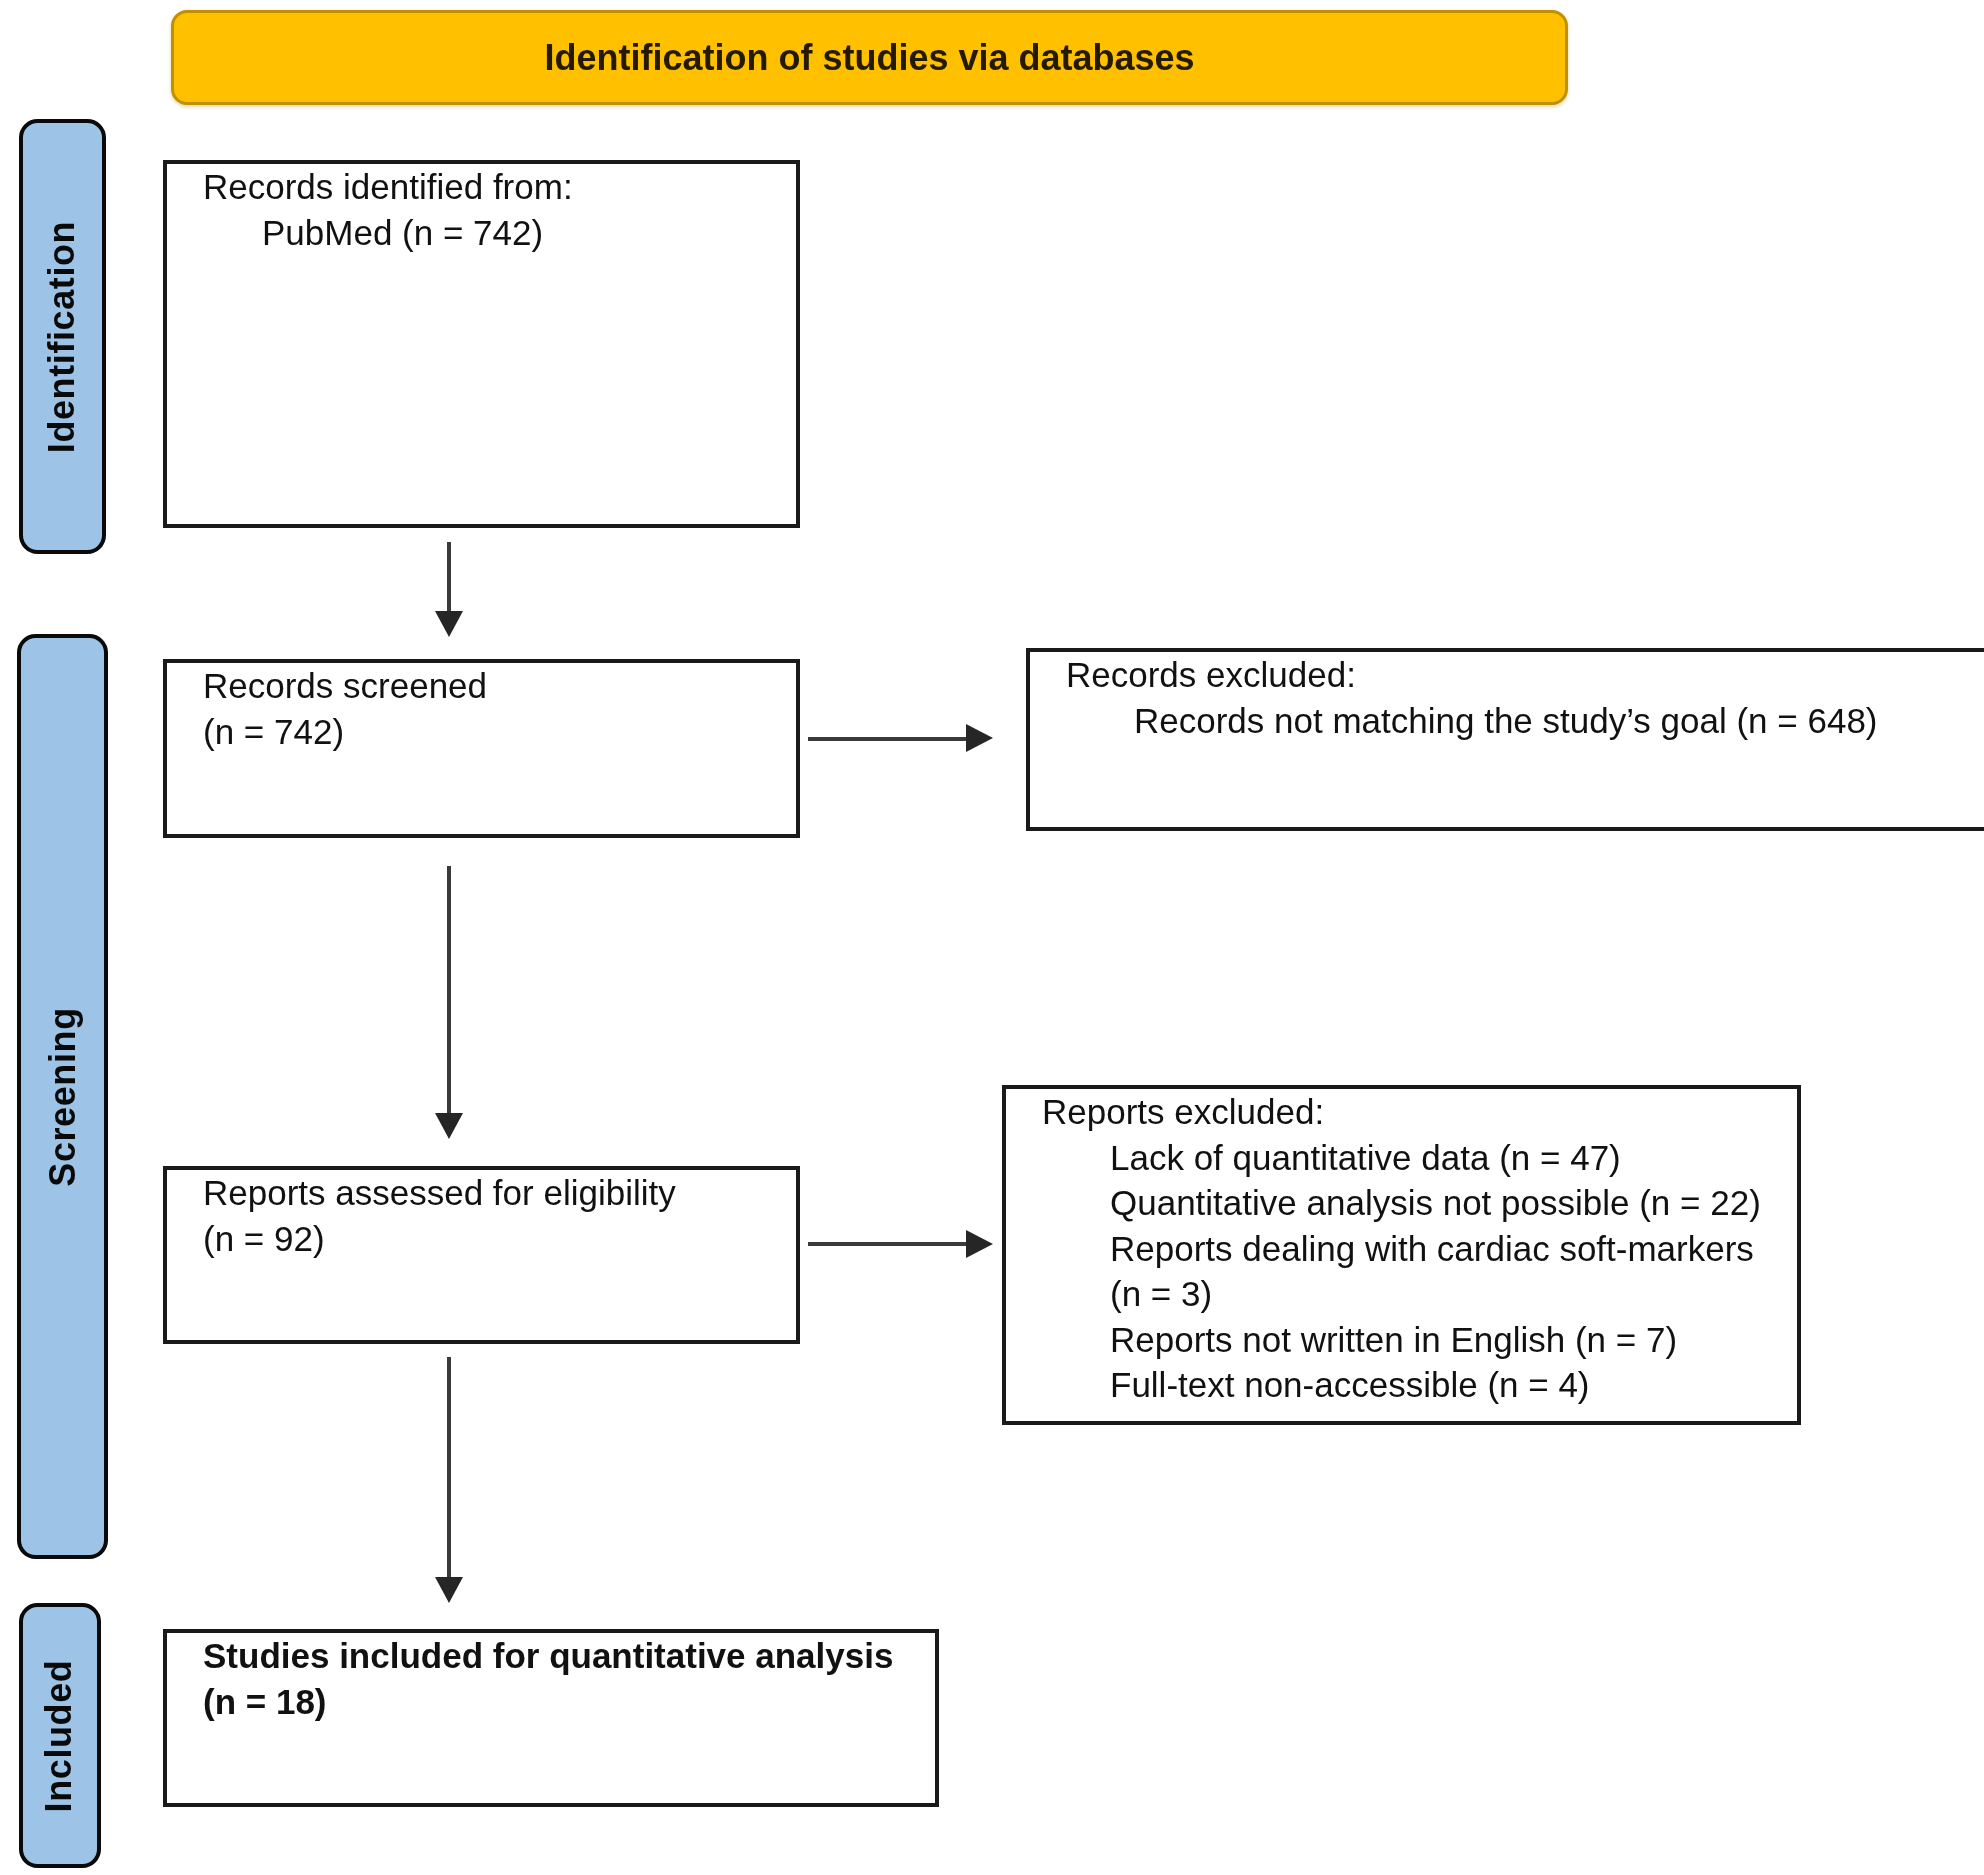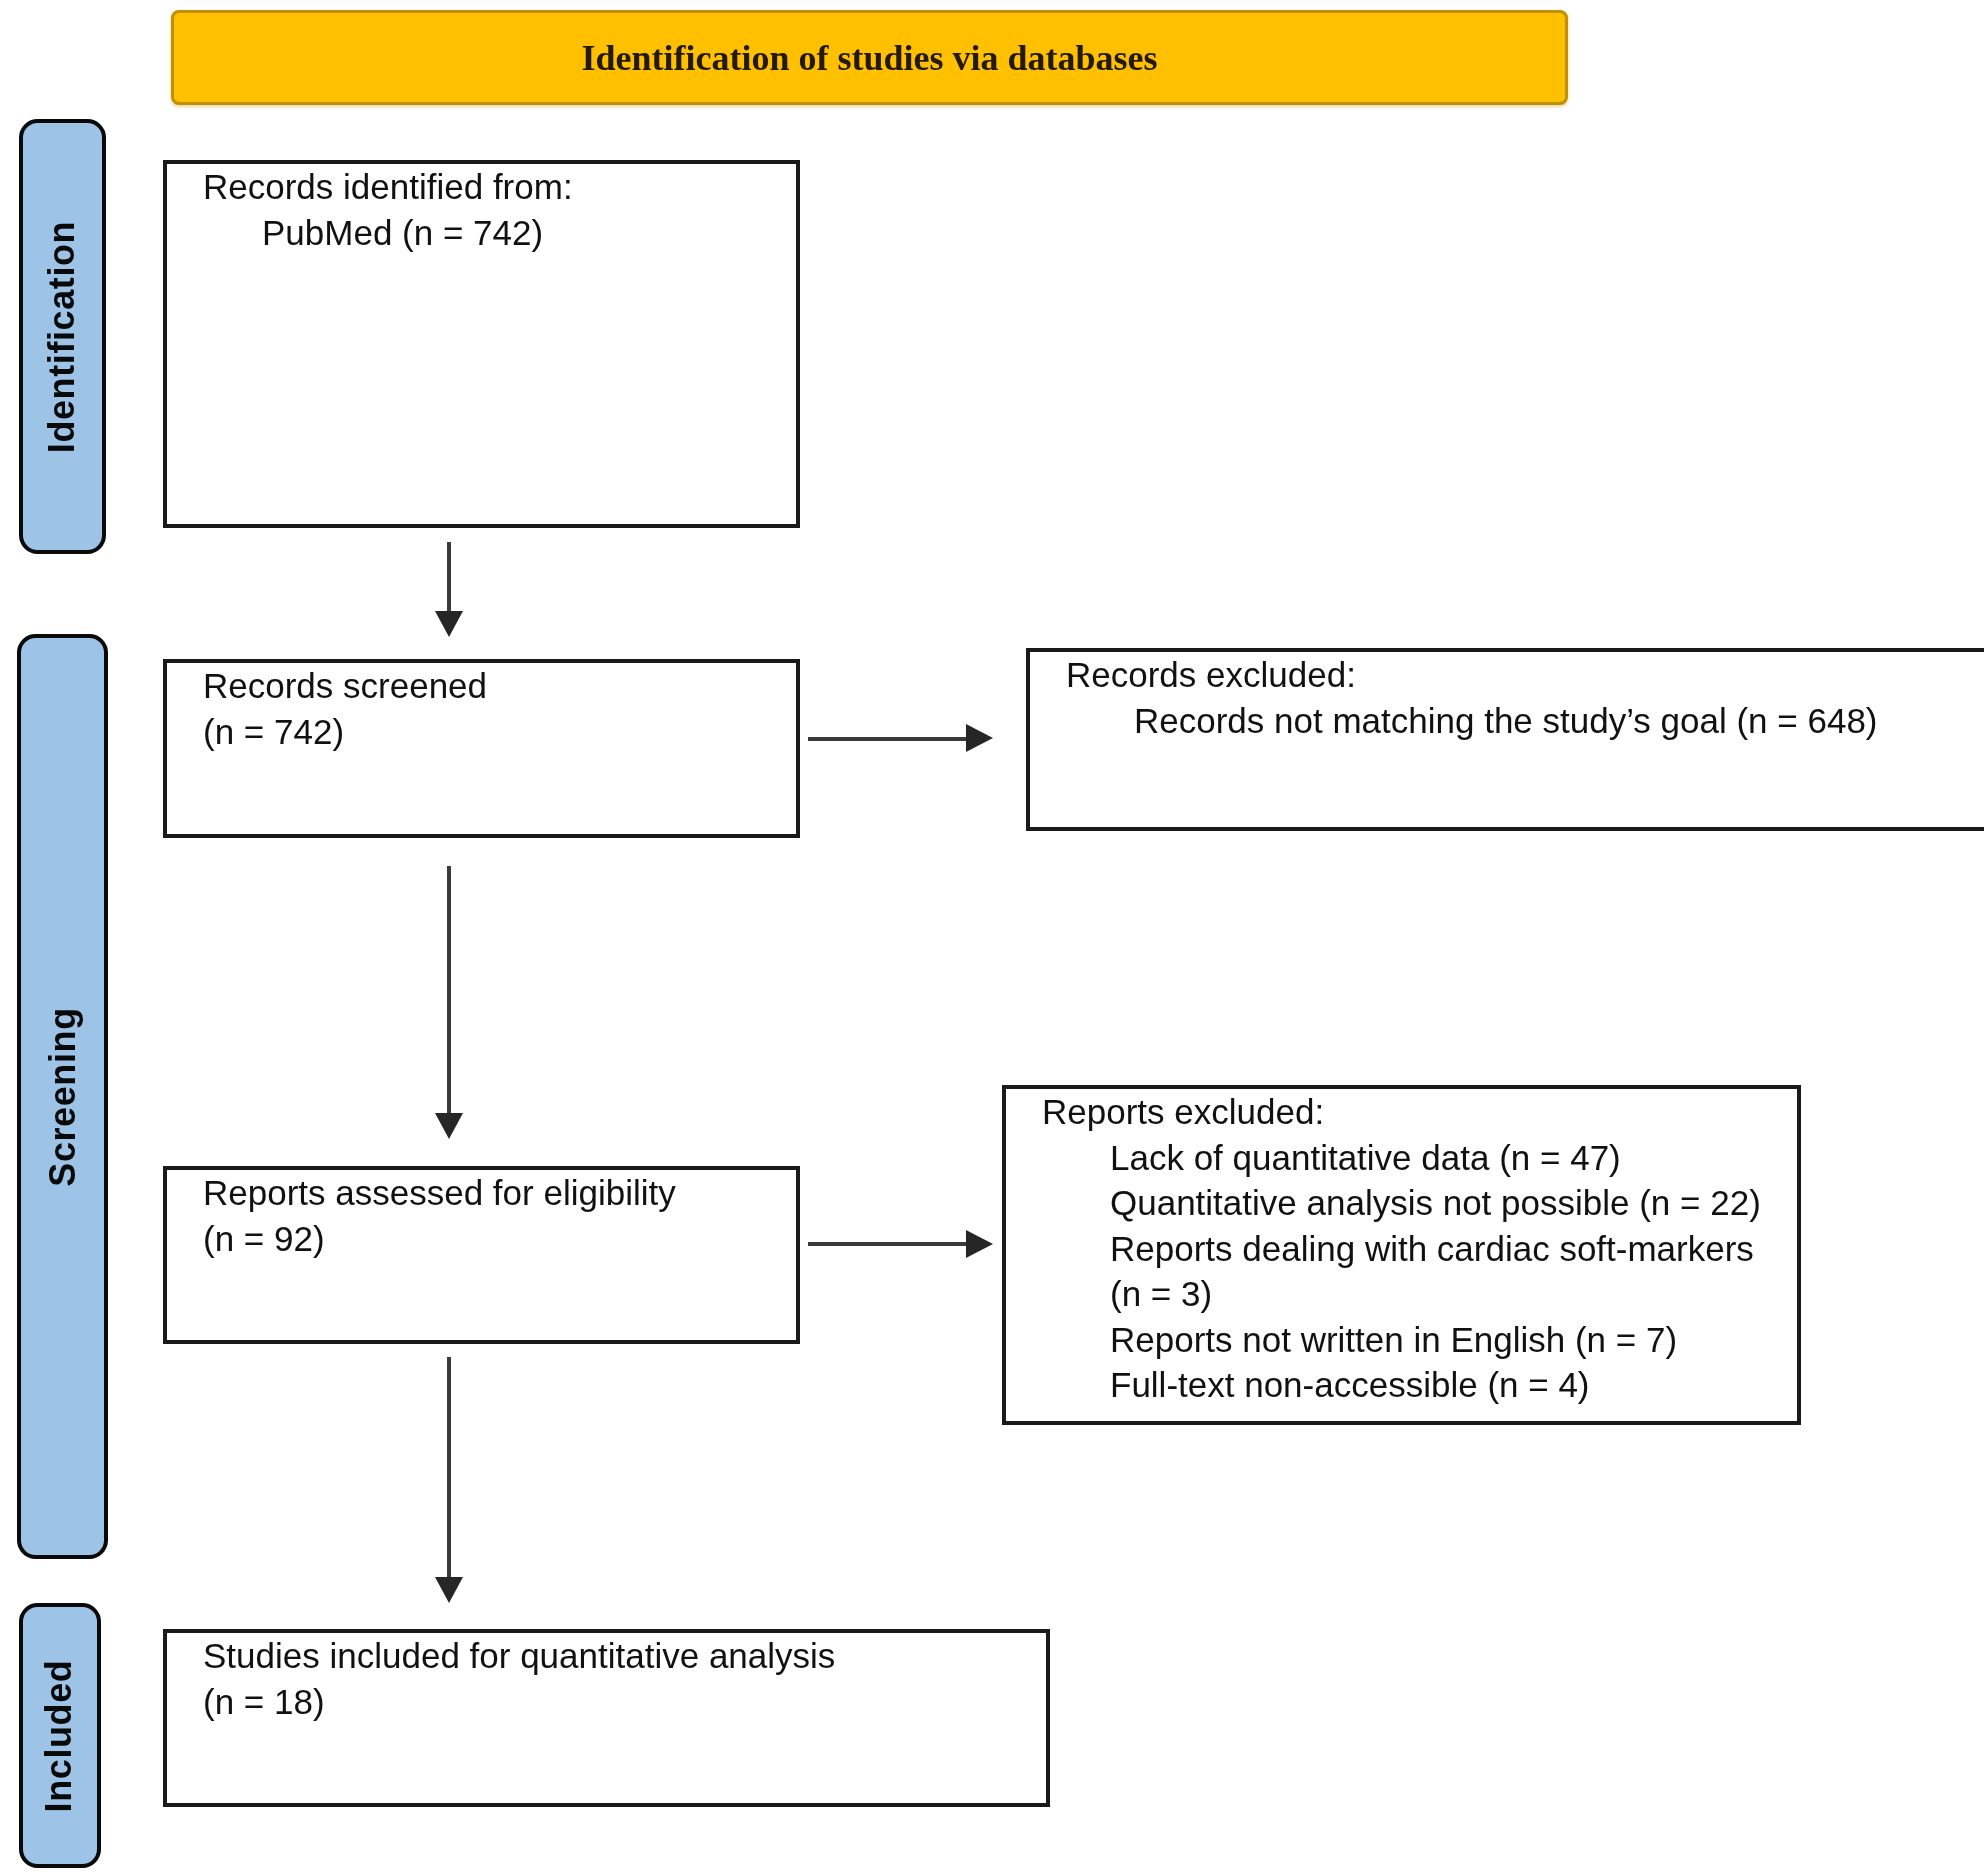--- a/index.html
+++ b/index.html
@@ -11,26 +11,25 @@
     font-family:"Liberation Sans", sans-serif;
     overflow:hidden;
   }
 
   
   .banner{
     position:absolute;
     left:171px; top:10px; width:1397px; height:95px;
     background:#FFC000;
     border:3.7px solid #BF9000;
-    border-radius:8px;
+    border-radius:16px;
     box-sizing:border-box;
     display:flex; align-items:center; justify-content:center;
     font-size:36px; font-weight:bold; color:#241A00;
     box-shadow:0 1.9px 3.7px rgba(180,140,0,.35);
-    font-family:Liberation Serif, serif;
   }
 
   
   .stage{
     position:absolute;
     background:#9DC3E6;
     border:4.4px solid #0a0a0a;
     border-radius:18.7px;
     box-sizing:border-box;
     display:flex; align-items:center; justify-content:center;
@@ -54,21 +53,21 @@
     display:flex; flex-direction:column; justify-content:flex-start;
     font-size:35px; line-height:1.3; color:#111111;
   }
   .fbox .line{padding-left:36px; padding-right:15px;}
   .fbox .line.indent{padding-left:95px;}
   .fbox .line.indent-r{padding-left:104px;}
 
   #box-records-identified{left:163px; top:160px; width:637px; height:368px; padding-bottom:44px;}
   #box-records-screened{left:163px; top:659px; width:637px; height:179px;}
   #box-reports-assessed{left:163px; top:1154px; width:637px; height:178px;margin-top:12px;}
-  #box-studies-included{left:163px; top:1629px; width:887px; height:178px;}
+  #box-studies-included{left:163px; top:1629px; width:776px; height:178px;font-weight:bold;}
   #box-records-excluded{left:1002px; top:648px; width:963px; height:183px;margin-left:24px;}
   #box-reports-excluded{left:1002px; top:1085px; width:799px; height:340px;}
 
   
   .vline{position:absolute; width:3.7px; background:#3a3a3a;}
   .vhead{position:absolute; width:0; height:0;
          border-left:14.3px solid transparent; border-right:14.3px solid transparent;
          border-top:26px solid #262626;}
   .hline{position:absolute; height:3.7px; background:#3a3a3a;}
   .hhead{position:absolute; width:0; height:0;

